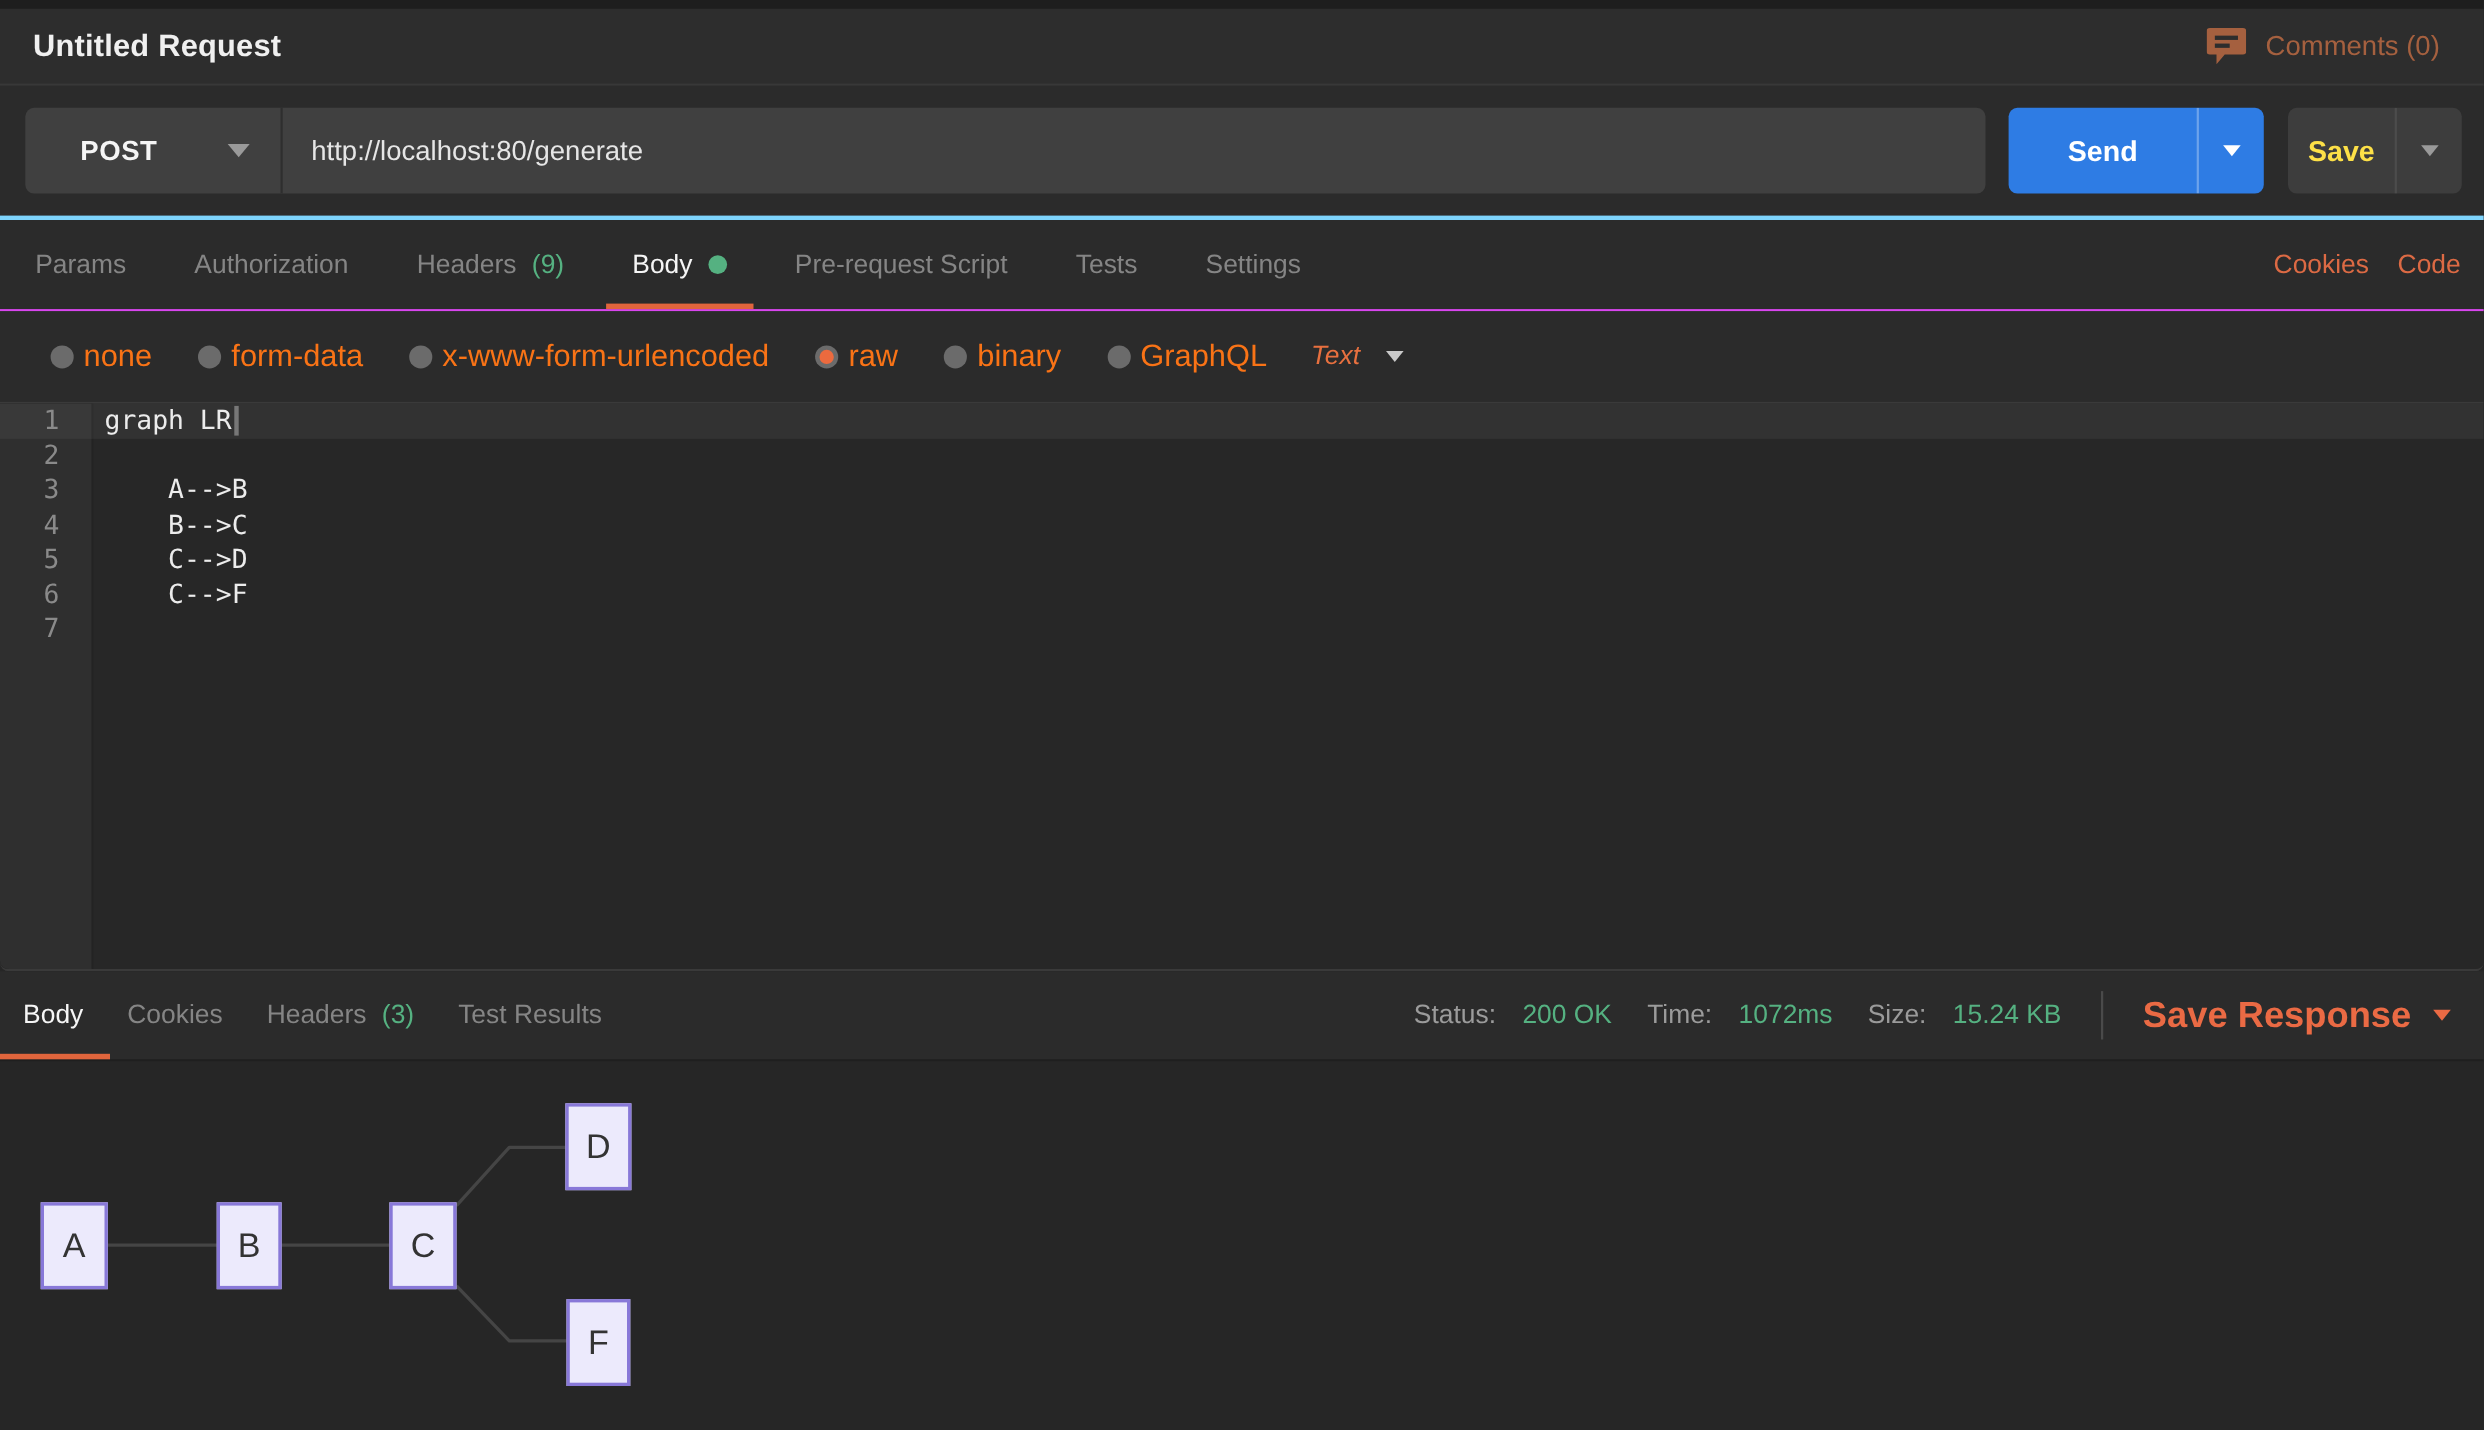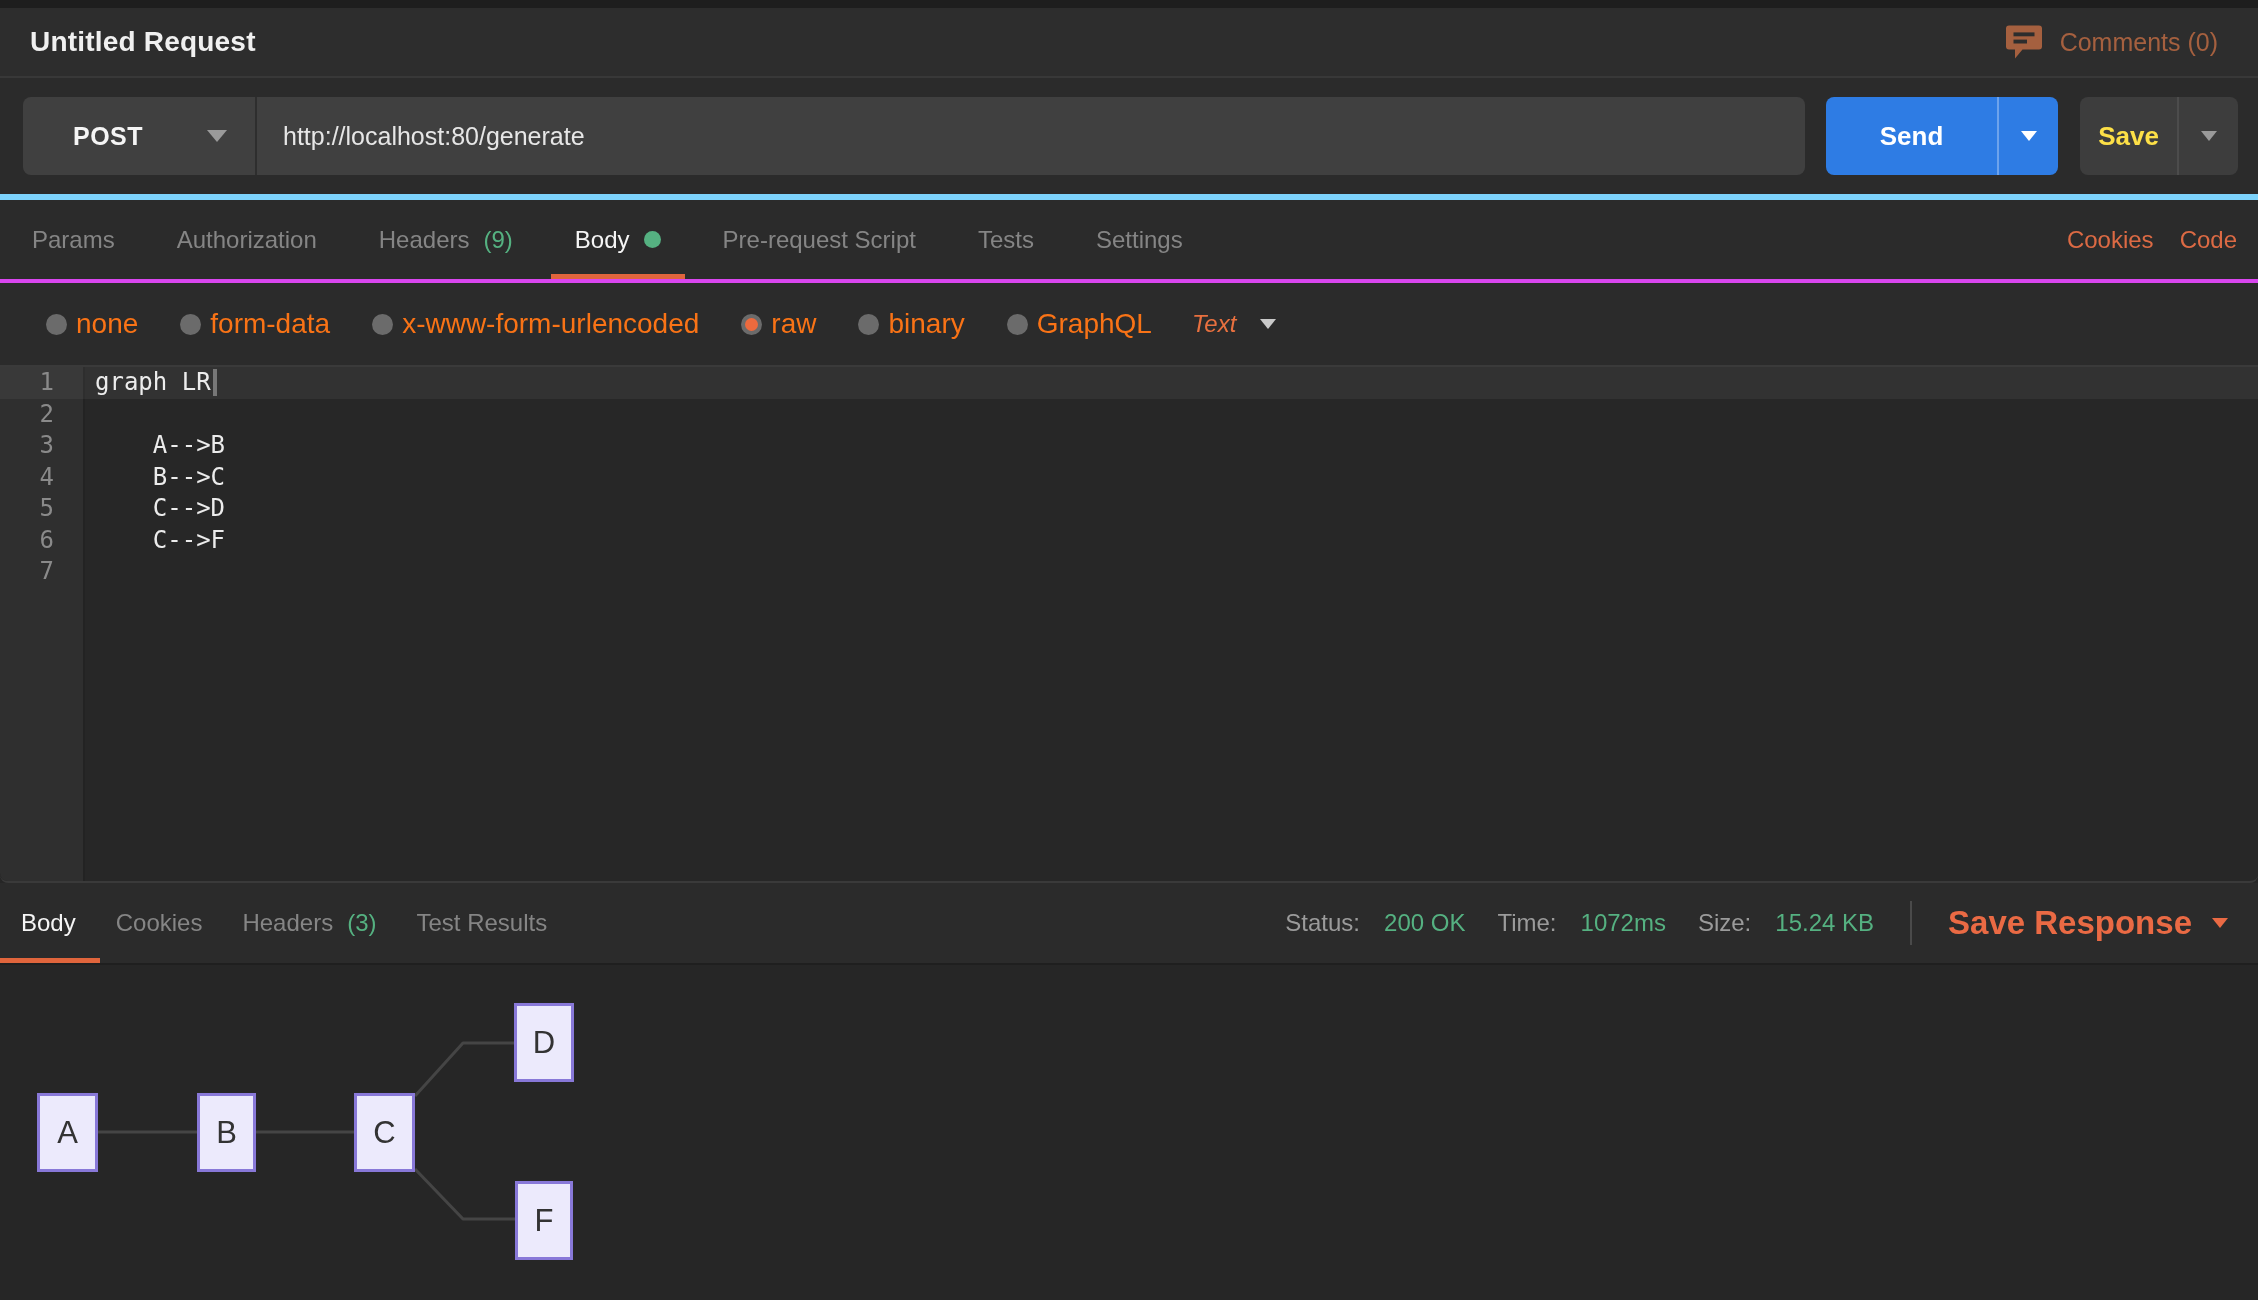--- a/index.html
+++ b/index.html
@@ -9,21 +9,21 @@
   
   .top-strip { height:8px; background:#1e1e1e; }
   .title-bar { height:70px; background:#2d2d2d; border-bottom:2px solid #383838;
                display:flex; align-items:center; justify-content:space-between;
                padding:0 40px 0 30px; }
   .title-bar h1 { font-size:28px; font-weight:700; color:#f0f0f0; letter-spacing:.2px; }
   .comments-btn { display:flex; align-items:center; gap:18px; color:#a5603f;
                   font-size:25px; cursor:pointer; }
 
   
-  .request-row { height:122px; background:#2b2b2b; border-bottom:6px solid #7dd3fc;
+  .request-row { height:122px; background:#2b2b2b; border-bottom:4px solid #7dd3fc;
                  display:flex; align-items:center; padding:0 20px 0 23px; }
   .url-bar { flex:1; height:78px; background:#404040; border-radius:8px;
              display:flex; align-items:stretch; overflow:hidden; }
   .method-select { width:232px; display:flex; align-items:center; justify-content:space-between;
                    padding:0 28px 0 50px; cursor:pointer; }
   .method-select .method { font-size:25px; font-weight:700; color:#f5f5f5; letter-spacing:.5px; }
   .url-field { flex:1; border-left:2px solid #2e2e2e; display:flex; align-items:center; }
   .url-field input { width:100%; background:transparent; border:none; outline:none;
                      color:#e6e6e6; font-size:25px; padding-left:26px;
                      font-family:"Liberation Sans", sans-serif; }
@@ -40,21 +40,21 @@
                          display:flex; align-items:center; justify-content:center; }
 
   .caret { width:0; height:0; border-left:10px solid transparent;
            border-right:10px solid transparent; border-top:12px solid #9a9a9a; }
   .caret.small { border-left-width:8px; border-right-width:8px; border-top-width:10px; }
   .caret.white { border-top-color:#fff; }
   .caret.light { border-top-color:#c9c9c9; }
   .caret.orange { border-top-color:#ea6a44; }
 
   
-  .tabs-row { height:83px; background:#2b2b2b; border-bottom:4px solid #d946ef;
+  .tabs-row { height:83px; background:#2b2b2b; border-bottom:2px solid #d946ef;
               display:flex; align-items:center; justify-content:space-between;
               padding:0 21px 0 30px; }
   .tabs { display:flex; align-items:center; gap:58px; height:100%; }
   .tab { position:relative; height:100%; display:flex; align-items:center; gap:14px;
          color:#858585; font-size:24px; cursor:pointer; padding:0 2px; white-space:nowrap; }
   .tab .count { color:#55b181; }
   .tab.active { color:#f5f5f5; }
   .tab.active .underline { position:absolute; left:-22px; right:-22px; bottom:0;
                            height:5px; background:#e0653c; }
   .green-dot { width:17px; height:17px; border-radius:50%; background:#55b181; display:inline-block; }

